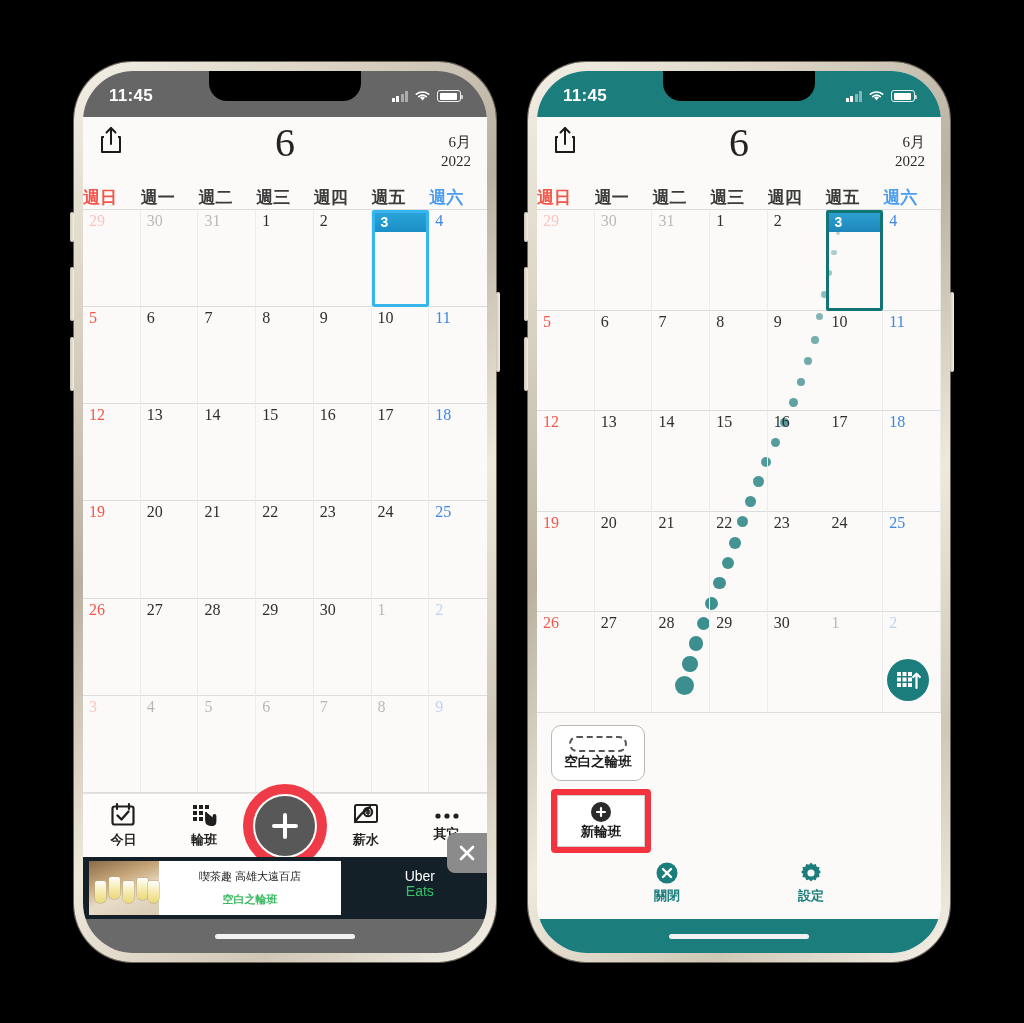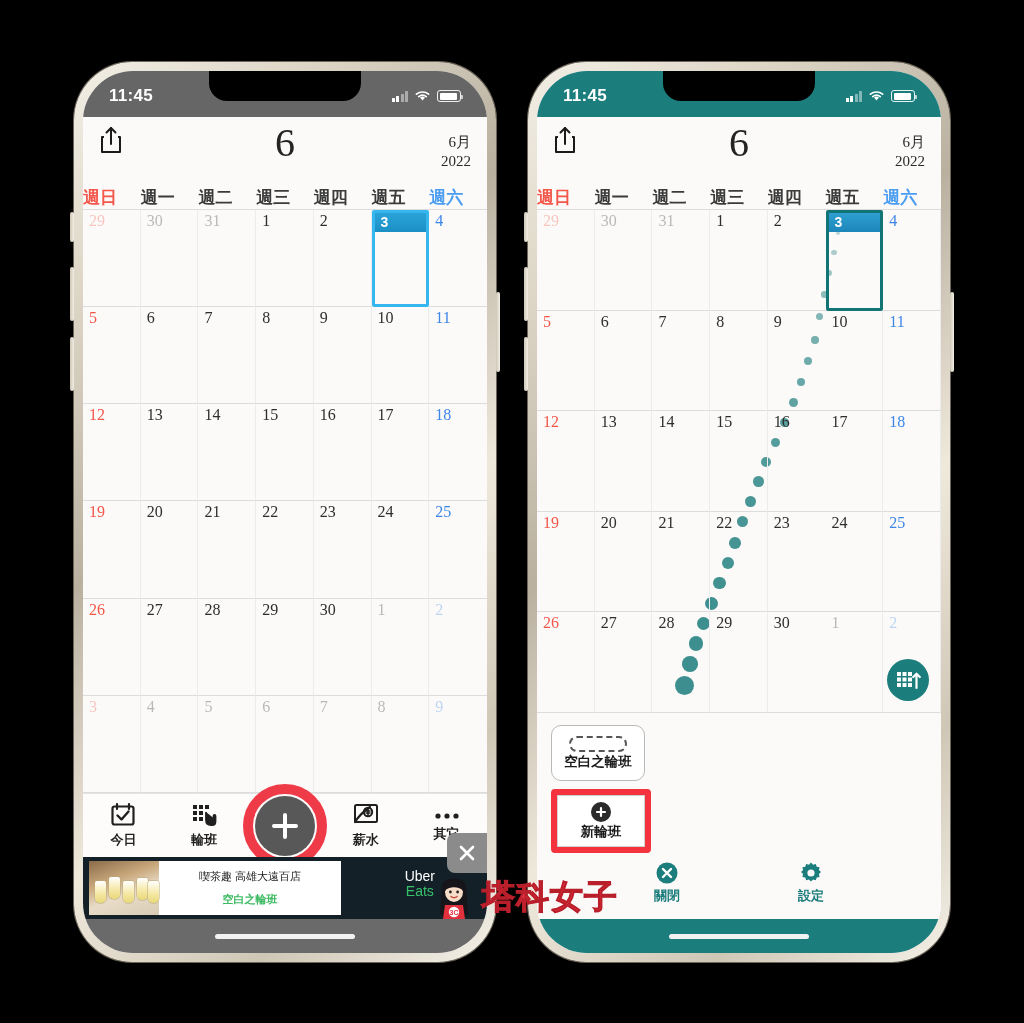--- a/index.html
+++ b/index.html
@@ -557,30 +557,14 @@
           </div>
         </div>
       </div>
 
       <div class="homebar teal">
         <i></i>
       </div>
     </div>
   </div>
 
-  <div class="watermark">
-    <span class="wm-av">
-      <svg width="46" height="50" viewBox="0 0 46 50">
-        <path d="M10 14 C10 4 34 4 34 14 L36 42 L30 46 L14 46 L8 42 Z" fill="#16161a"></path>
-        <ellipse cx="22" cy="20" rx="9" ry="10" fill="#f7ddc8"></ellipse>
-        <path d="M12 13 C13 7 31 7 32 13 L31 19 C28 14 16 14 13 19 Z" fill="#16161a"></path>
-        <circle cx="18.4" cy="20" r="1.4" fill="#222"></circle>
-          <circle cx="25.6" cy="20" r="1.4" fill="#222"></circle>
-        <path d="M19 24.5 Q22 27 25 24.5" stroke="#c9503f" stroke-width="1.6" fill="none" stroke-linecap="round"></path>
-        <path d="M13 33 L31 33 L33 47 L11 47 Z" fill="#e0313d"></path>
-        <circle cx="22" cy="40" r="5.2" fill="#fff"></circle>
-        <text x="22" y="43" font-size="7" font-weight="bold" fill="#e0313d" text-anchor="middle" font-family="Liberation Sans, sans-serif">3C</text>
-      </svg>
-    </span>
-    <span class="wm-text">塔科女子</span>
-  </div>
 
 </div>
 
 </body></html>

